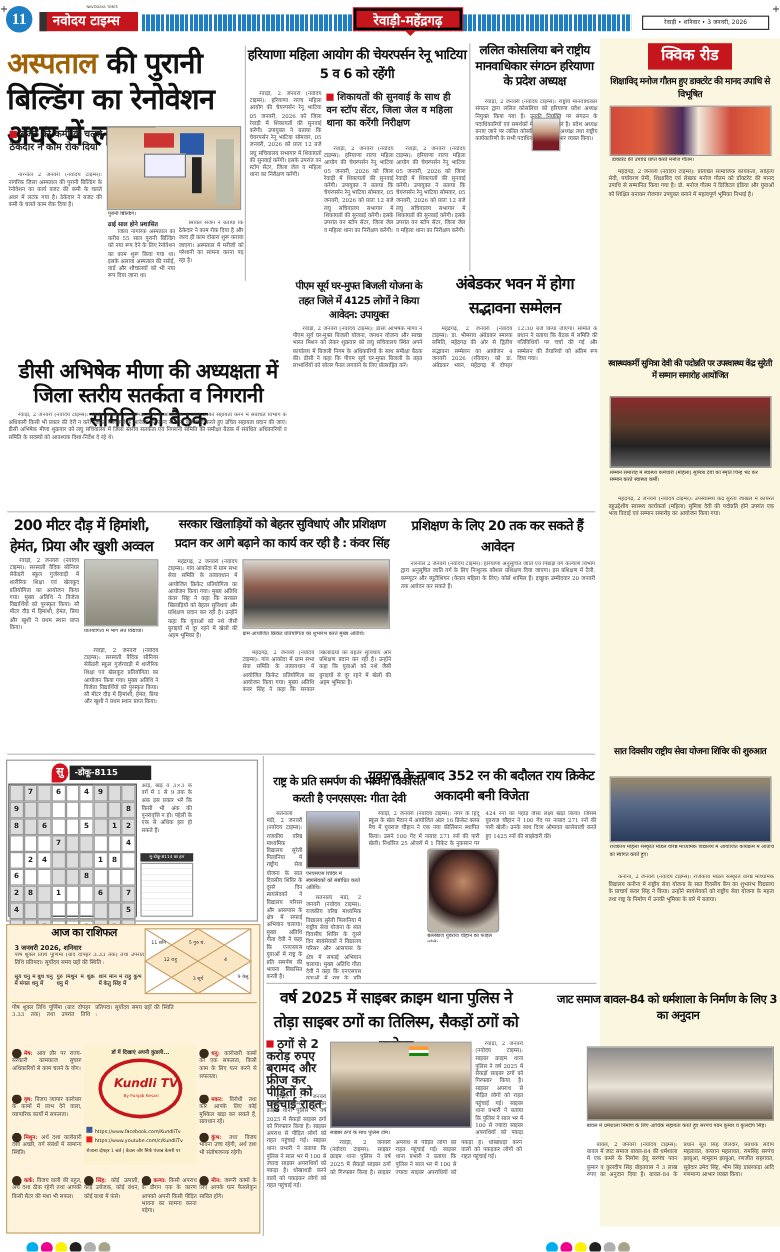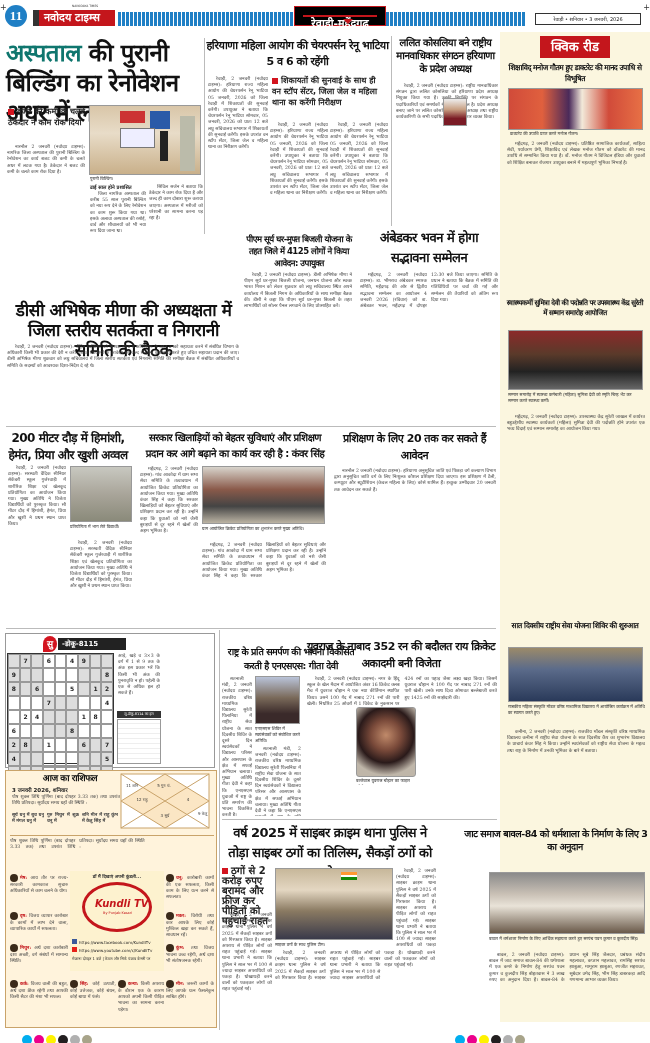--- a/index.html
+++ b/index.html
@@ -13,21 +13,21 @@
 .sub{font-family:"DejaVu Sans",sans-serif;font-weight:bold;font-size:9px;line-height:12px;color:#222}
 .sub .sq{display:inline-block;width:6px;height:6px;background:#d3141f;margin-right:3px;vertical-align:middle}
 .rule-v{position:absolute;width:1px;background:#bbb}
 .rule-h{position:absolute;height:1px;background:#bbb}
 
 .mast{top:3px;left:0;width:650px;height:24px}
 .mast .pgno{position:absolute;left:5px;top:2px;width:22px;height:22px;border-radius:50%;background:#1f7fc5;color:#fff;font-weight:bold;font-size:13px;text-align:center;line-height:22px;font-family:"Liberation Serif",serif}
 .mast .logo{position:absolute;left:33px;top:7px;width:82px;height:16px;background:#c4161c;color:#fff;font-weight:bold;font-size:11px;line-height:16px;padding-left:5px;border-left:6px solid #333}
 .mast .logo-tag{position:absolute;left:72px;top:1px;font-size:3px;color:#333}
 .mast .stripe{position:absolute;left:118px;top:9px;width:408px;height:14px;background:repeating-linear-gradient(90deg,#1f7fc5 0 3px,#fff 3px 4px)}
-.mast .city{position:absolute;left:295px;top:4px;width:90px;height:18px;background:#c4161c;color:#fff;font-weight:bold;font-size:11px;text-align:center;line-height:18px;border:8px solid #000000;box-shadow:0 0 0 1px #c4161c}
+.mast .city{position:absolute;left:295px;top:4px;width:90px;height:18px;background:#c4161c;color:#fff;font-weight:bold;font-size:11px;text-align:center;line-height:18px;border:2px solid #000000;box-shadow:0 0 0 1px #c4161c}
 .mast .city:after{content:"";position:absolute;left:40px;bottom:-7px;border-left:5px solid transparent;border-right:5px solid transparent;border-top:5px solid #c4161c}
 .mast .dateline{position:absolute;left:535px;top:10px;width:106px;height:12px;border:1px solid #333;font-size:5px;line-height:10px;text-align:center;color:#222}
 .crop-l{position:absolute;left:0;top:0;font-size:8px;color:#333}
 .crop-r{position:absolute;right:0;top:0;font-size:8px;color:#333}
 
 .sudoku{position:absolute;left:7px;top:653px;width:107px;height:111px;border:1px solid #333;display:grid;grid-template-columns:repeat(9,1fr);grid-template-rows:repeat(9,1fr)}
 .sudoku div{border:0.5px solid #999;font-size:6px;font-weight:bold;text-align:center;line-height:12px;color:#222}
 .sudoku div.sh{background:#ddd}
 .dots span{display:inline-block;width:10px;height:10px;border-radius:50%;margin-right:2px}
 </style>
@@ -40,21 +40,21 @@
   <div class="logo-tag">NAVODAYA TIMES</div>
   <div class="logo">नवोदय टाइम्स</div>
   <div class="stripe"></div>
   <div class="city">रेवाड़ी-महेंद्रगढ़</div>
   <div class="dateline">रेवाड़ी • शनिवार • 3 जनवरी, 2026</div>
   <span class="crop-r">+</span>
 </div>
 
 <div class="abs" style="left:6px;top:38px;width:200px;">
   <div class="hl" style="font-size:24px;line-height:30px;text-align:left;">
-    <span style="color:#0f766e">अस्पताल</span>
+    <span style="color:#a16207">अस्पताल</span>
     <span>की पुरानी बिल्डिंग का रेनोवेशन अधर में लटका</span>
   </div>
 </div>
 <div class="abs sub" style="left:8px;top:106px;width:78px;font-size:8px;line-height:11px;">
   <span class="sq"></span><span>बजट की कमी के चलते ठेकेदार ने काम रोक दिया</span>
 </div>
 <div class="photo" style="left:89px;top:105px;width:112px;height:70px;background:linear-gradient(180deg,#d9c6a8 0,#e8dcc8 40%,#c9b08a 100%);">
   <div style="position:absolute;left:30px;top:5px;width:25px;height:12px;background:#c33;"></div>
   <div style="position:absolute;left:60px;top:5px;width:20px;height:18px;background:#2a5aa8;"></div>
   <div style="position:absolute;left:30px;top:22px;width:35px;height:20px;background:#eef;border:1px solid #777"></div>

